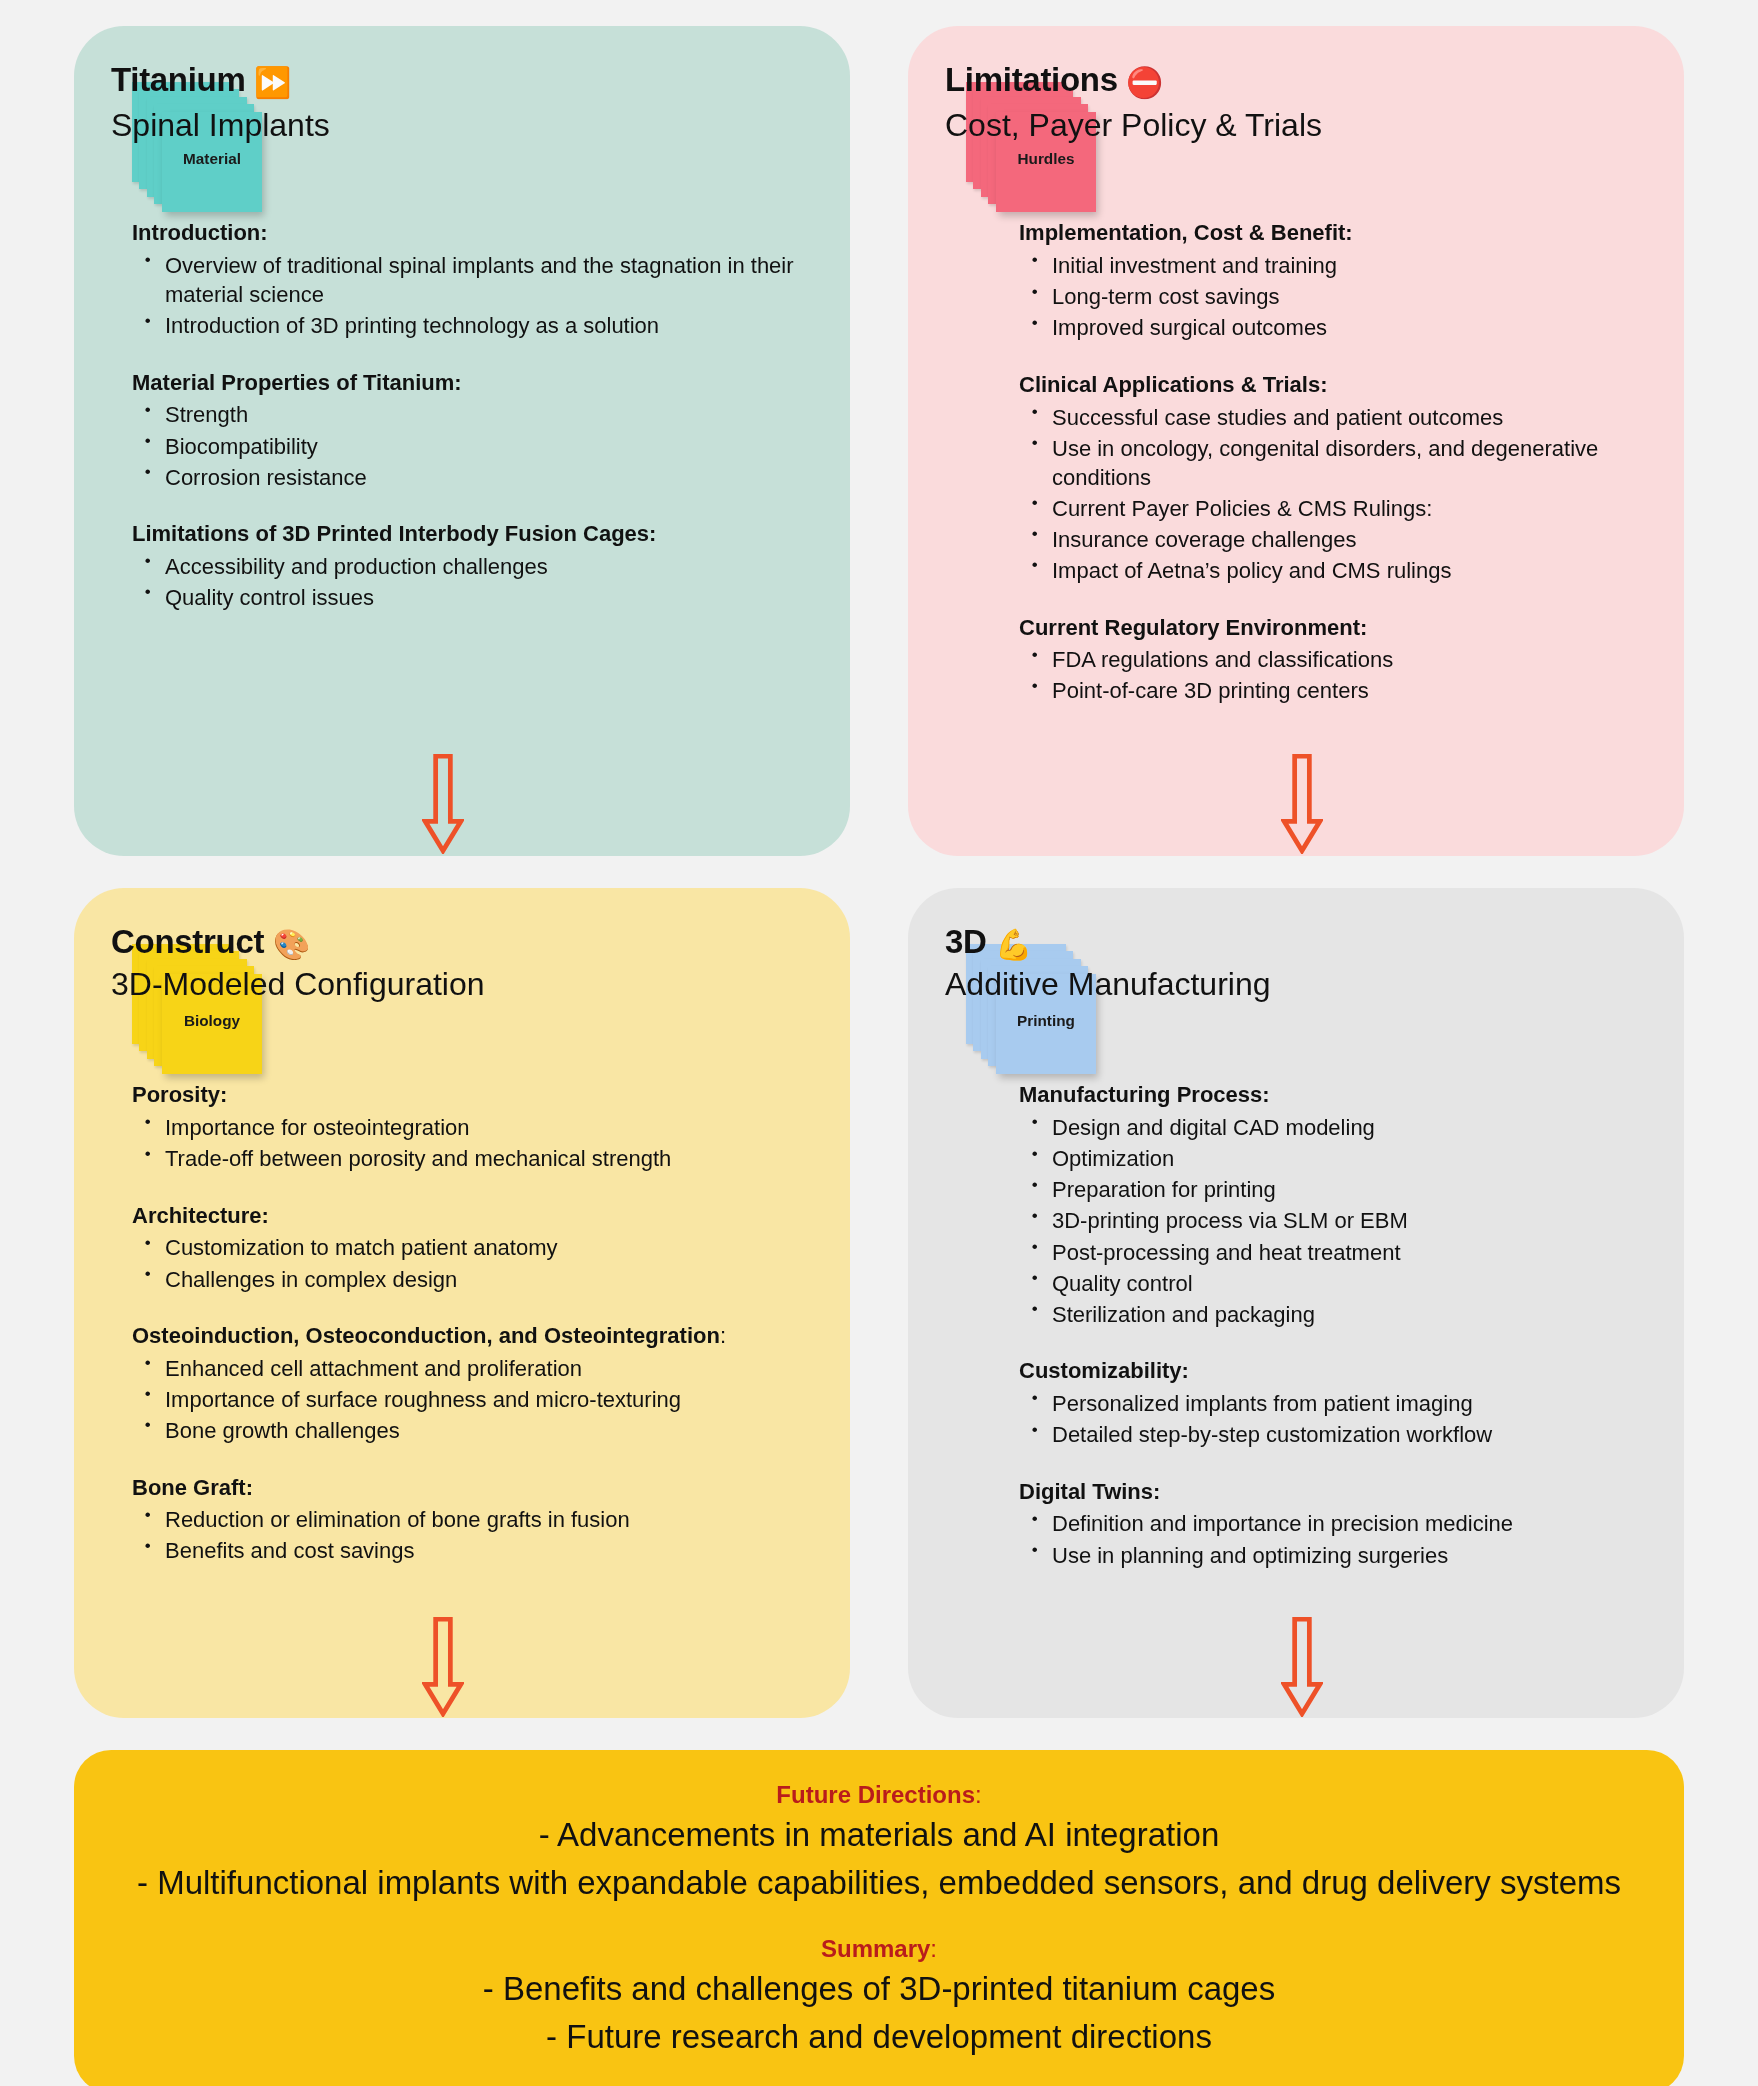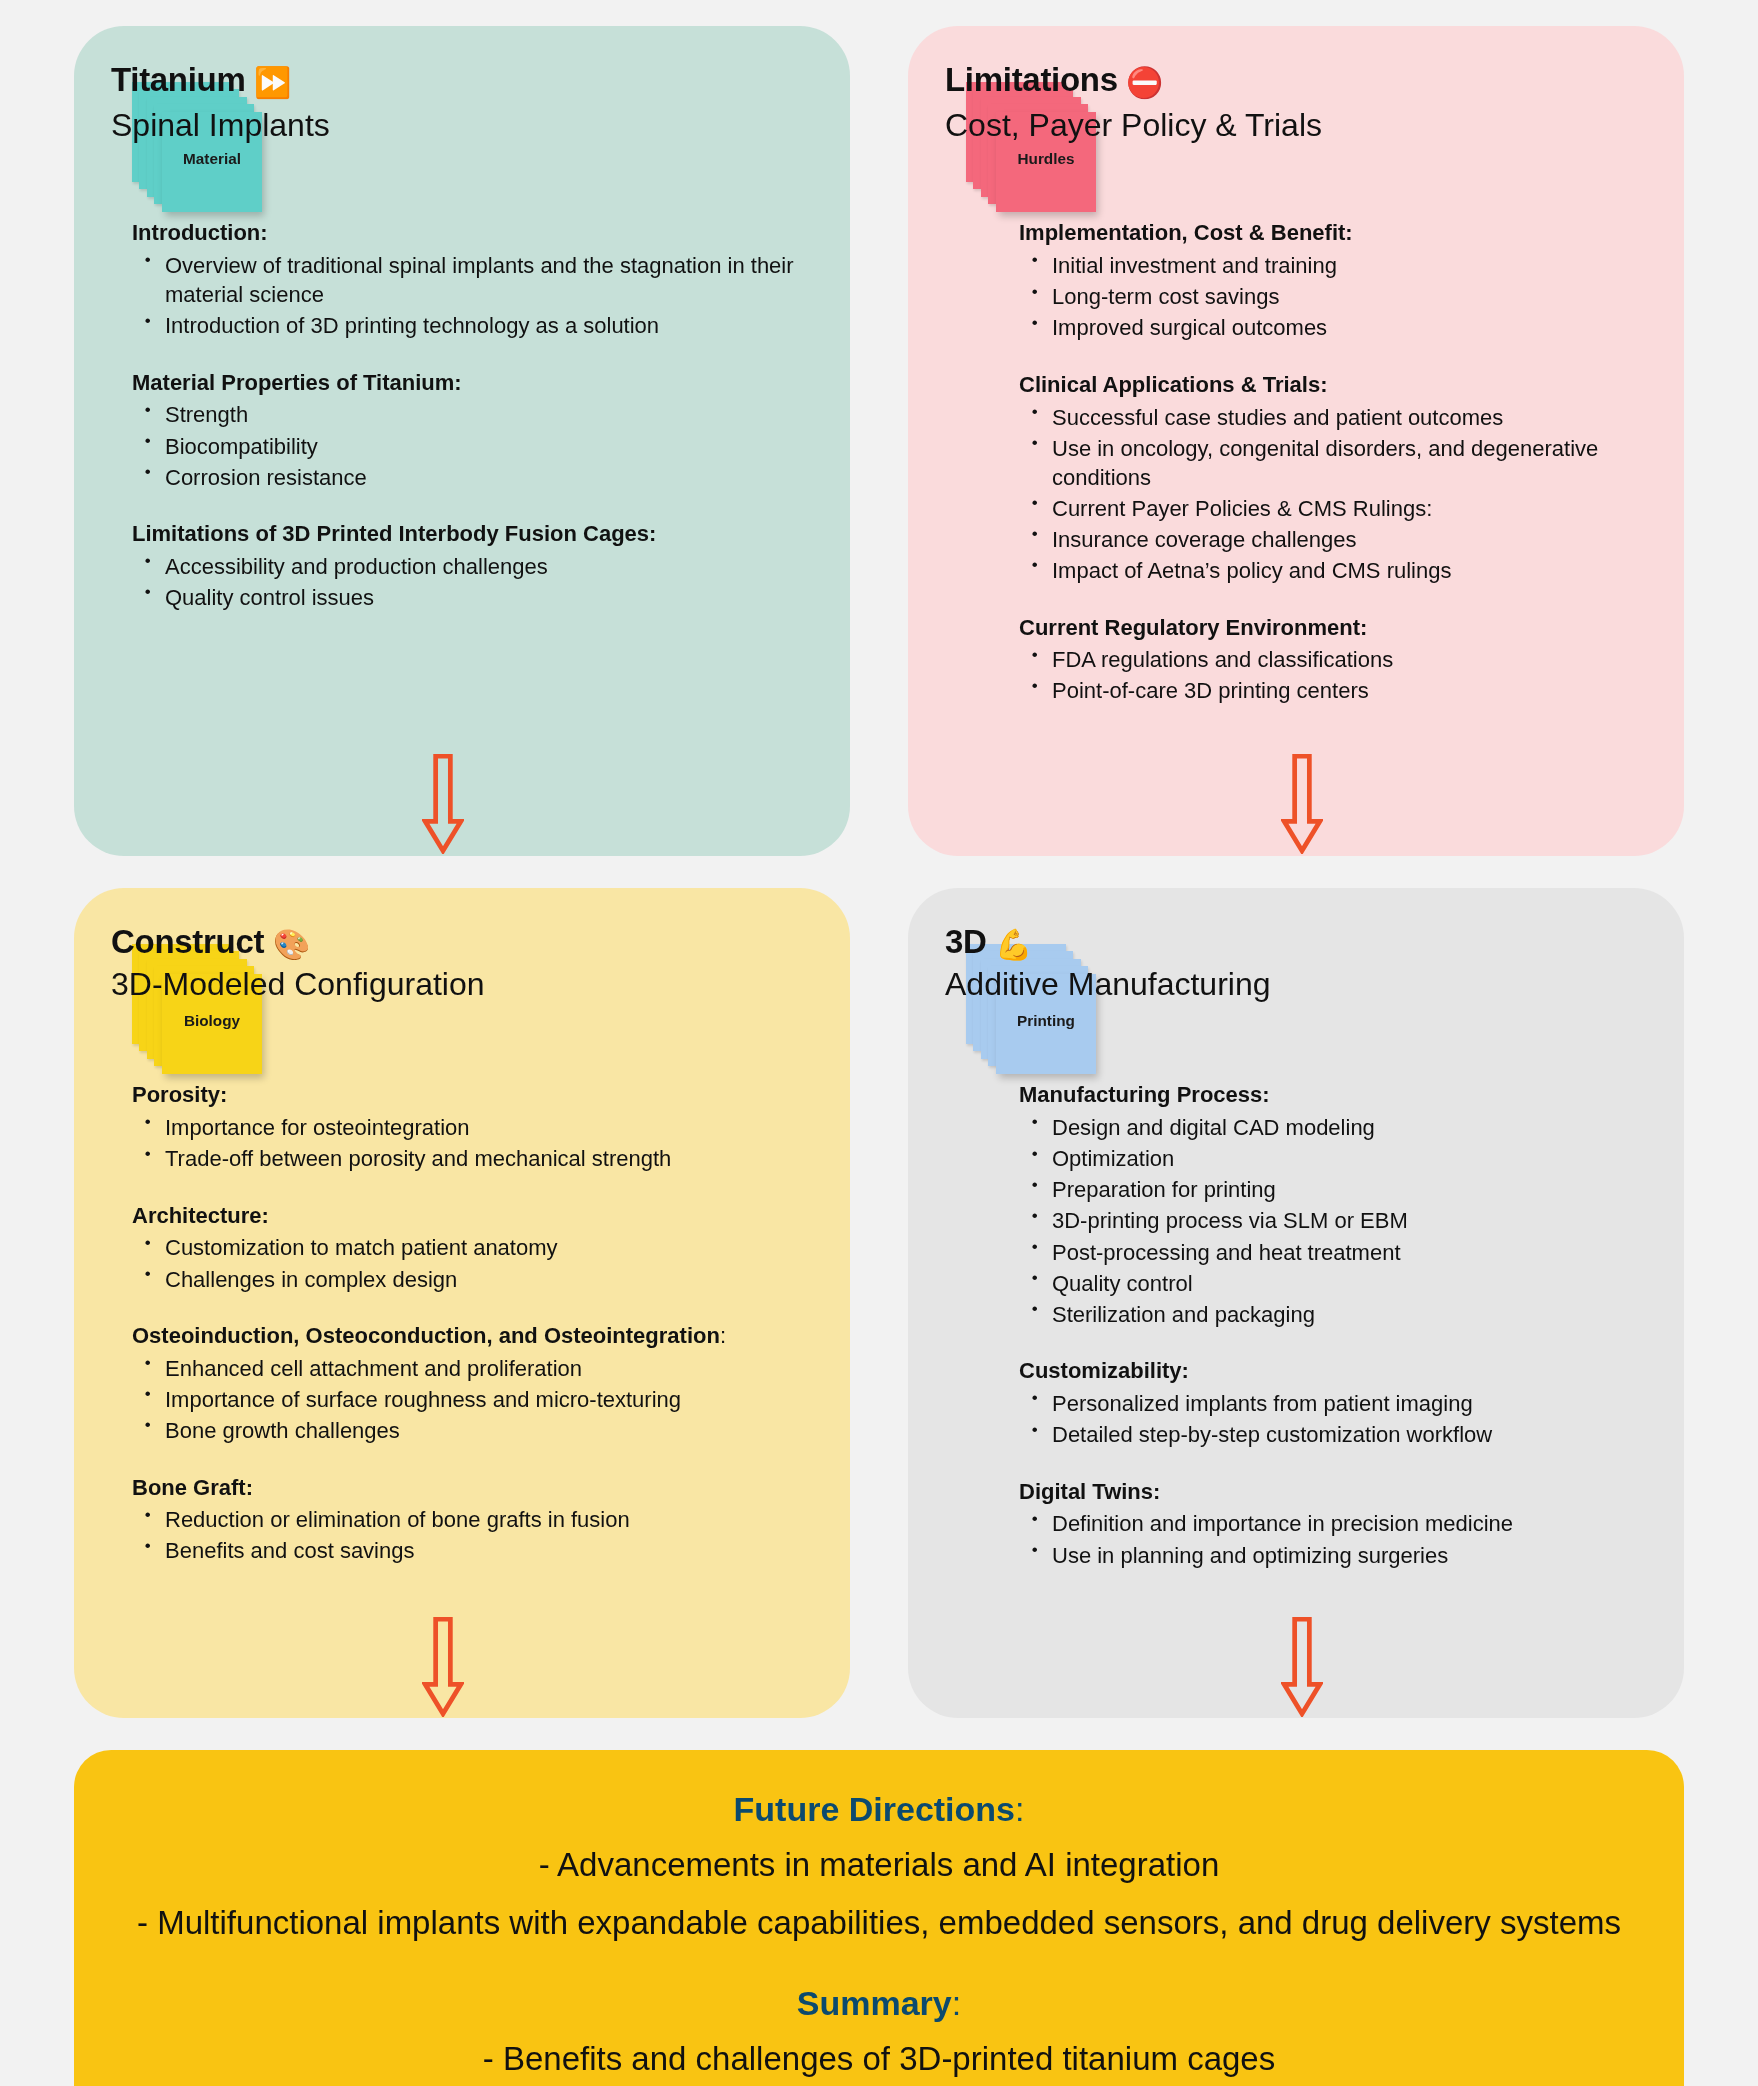--- a/index.html
+++ b/index.html
@@ -152,32 +152,31 @@
   
   .banner {
     width: 1610px;
     margin: 32px auto 0 auto;
     background: #f9c412;
     border-radius: 37px;
     padding: 31px 42px 34px 42px;
     text-align: center;
   }
   .banner-heading {
-    font-size: 34px;
+    font-size: 24px;
     font-weight: bold;
-    color: #0c4a6e;
+    color: #b91c1c;
     line-height: 1.2;
-    margin-top: 8px;
   }
   .banner-heading .plaincolon { font-weight: normal; }
   .banner-line {
     font-size: 33px;
     color: #111;
     line-height: 1.35;
-    margin-top: 13px;
+    margin-top: 3px;
   }
   .banner-gap { height: 30px; }
 </style>
 </head>
 <body>
 
 <div class="canvas">
 
   <div class="grid">
 

